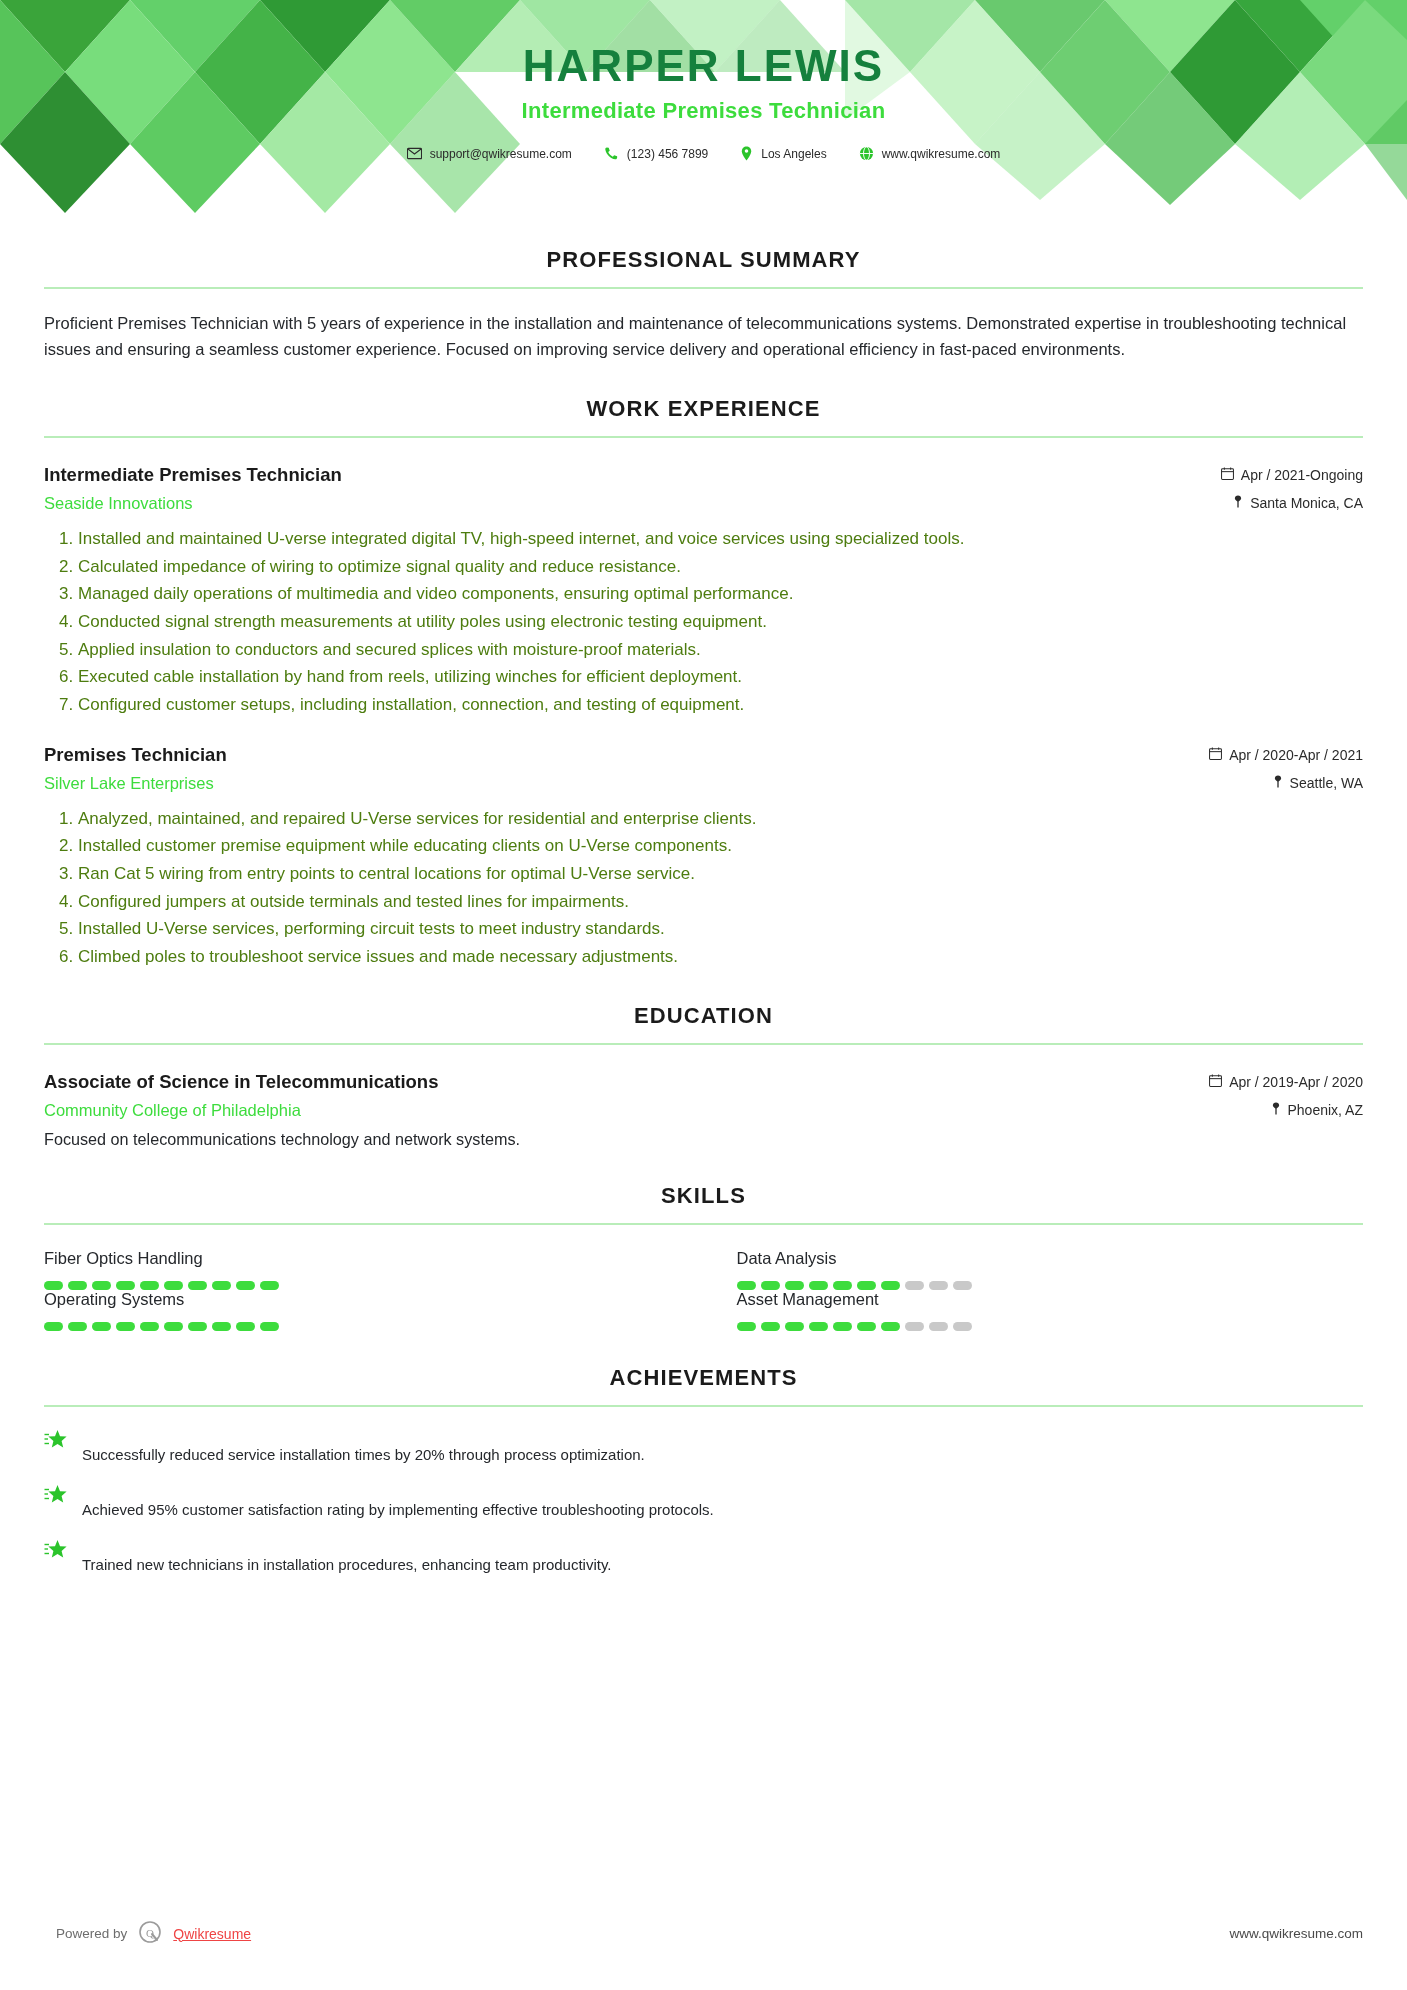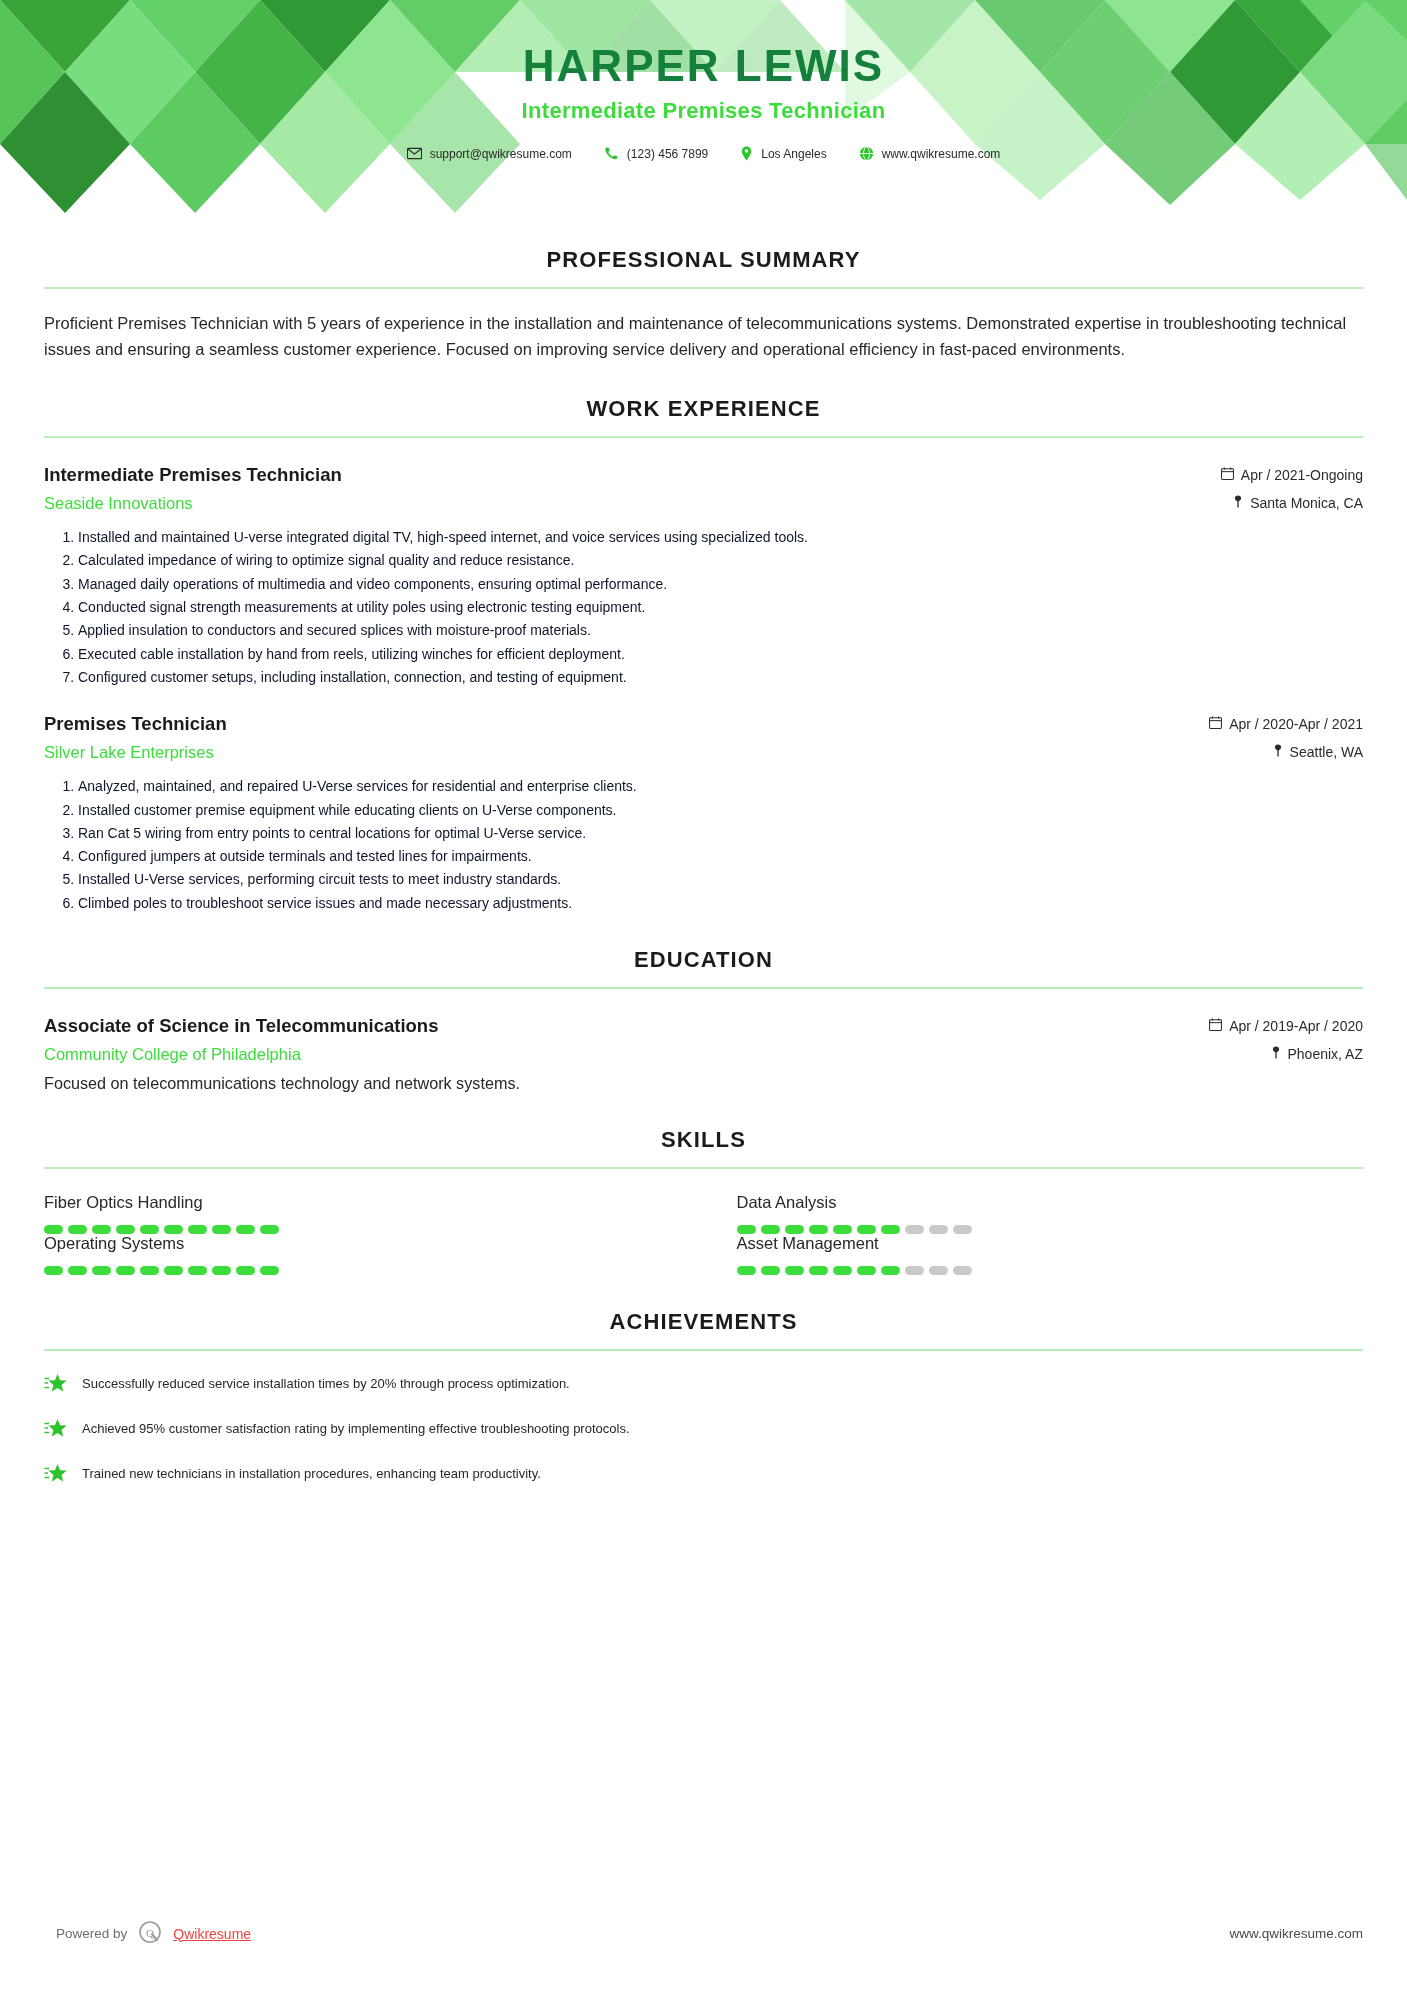--- a/index.html
+++ b/index.html
@@ -122,23 +122,23 @@
     color: #2b2b2b;
     white-space: nowrap;
   }
   .meta-line + .meta-line { margin-top: 12px; }
 
   ol.bullets {
     margin: 14px 0 0 0;
     padding-left: 34px;
   }
   ol.bullets li {
-    font-size: 14px;
+    font-size: 17px;
     line-height: 1.45;
-    color: #0f172a;
+    color: #4d7c0f;
     margin-bottom: 3px;
   }
   .edu-desc {
     font-size: 16.2px;
     color: #25282c;
     margin-top: 10px;
   }
 
   
   .skills-grid {
@@ -163,24 +163,25 @@
 
   
   .ach-list { margin-top: 22px; }
   .ach-item {
     display: flex;
     align-items: flex-start;
     gap: 14px;
     margin-bottom: 19px;
   }
   .ach-text {
-    font-size: 13px;
+    font-size: 15px;
     color: #25282c;
     line-height: 1.4;
     padding-top: 2px;
+    margin-top: 13px;
   }
 
   
   .footer {
     position: absolute;
     left: 56px;
     right: 44px;
     bottom: 42px;
     display: flex;
     justify-content: space-between;

